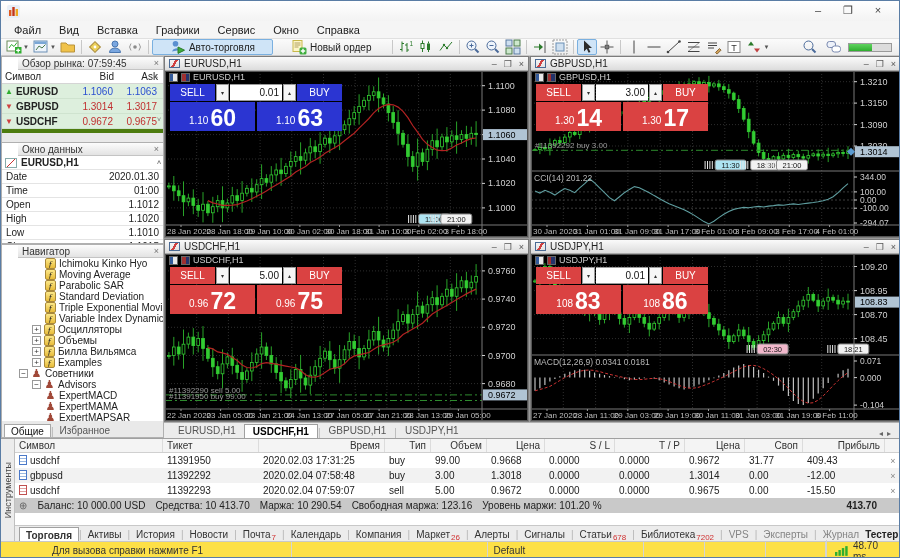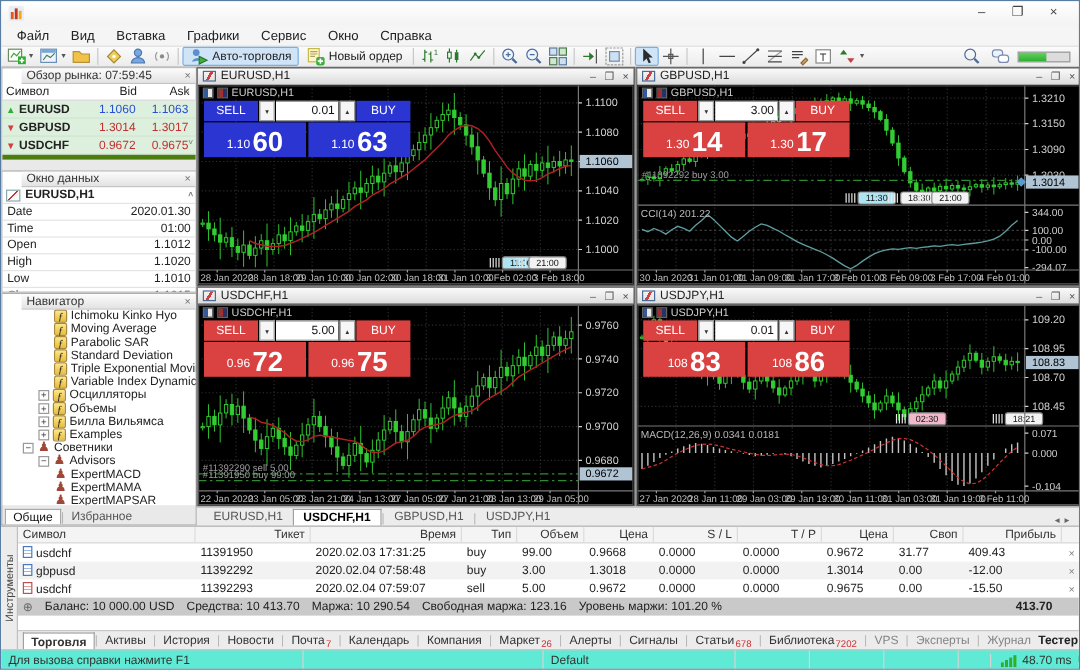--- a/index.html
+++ b/index.html
@@ -18,21 +18,21 @@
   font-size:11px; cursor:default; }
 .menubar { position:absolute; left:0; top:20px; width:100%; height:17px;
   background:#f5f5f5; display:flex; align-items:center; padding-left:4px; }
 .menu-item { padding:1px 9px; color:#222; }
 .toolbar { position:absolute; left:0; top:37px; width:100%; height:18px;
   background:linear-gradient(#fbfbfb,#ececec); border-top:1px solid #e0e0e0;
   border-bottom:1px solid #c9c9c9; display:flex; align-items:center; padding:0 3px; }
 .tb { height:16px; min-width:18px; display:flex; align-items:center; justify-content:center;
   border:1px solid transparent; border-radius:2px; gap:1px; padding:0 1px; }
 .tb.active { background:#cfe4f7; border-color:#7ab0e0; }
-.tb.labeled { padding:0 5px; gap:3px; font-size:10px; color:#222; white-space:nowrap; }
+.tb.labeled { padding:0 17px; gap:3px; font-size:10px; color:#222; white-space:nowrap; }
 .tb-drop { font-size:6px; color:#555; }
 .tb-sep { width:1px; height:14px; background:#c8c8c8; margin:0 3px; }
 .tb-right { margin-left:auto; display:flex; align-items:center; gap:4px; padding-right:4px; }
 .progress { width:44px; height:9px; border:1px solid #9a9a9a; background:#dcdcdc; }
 .progress i { display:block; height:100%; width:55%; background:linear-gradient(#5fd35f,#2fae2f); }
 
 
 .panel { position:absolute; left:0; width:163px; background:#fff; border:1px solid #b0b0b0; }
 .panel-h { height:13px; background:linear-gradient(#fcfcfc,#e3e3e3); border-bottom:1px solid #c4c4c4;
   display:flex; align-items:center; padding:0 4px; font-size:10px; color:#333;margin-left:16px; }
@@ -126,22 +126,22 @@
 .b-tabs { position:absolute; left:14px; top:86px; width:886px; height:17px; background:#ececec;
   border-top:1px solid #c8c8c8; display:flex; align-items:flex-end; font-size:10px; padding-left:4px; }
 .btab { padding:0 6px; height:15px; line-height:15px; color:#333; white-space:nowrap; }
 .btab.dim { color:#848484; }
 .btab.on { background:#fff; border:1px solid #a0a0a0; border-bottom:none; font-weight:bold; }
 .badge { color:#d03030; font-size:8px; vertical-align:-2px; margin-left:1px; }
 .btab-sep { color:#b5b5b5; align-self:center; }
 .tester { margin-left:auto; padding-right:8px; font-weight:bold; color:#222; height:15px; line-height:15px; }
 
 
-.statusbar { position:absolute; left:0; top:540px; width:900px; height:18px; background:#5eead4;
-  border-top:1px solid #c8c8c8; display:flex; align-items:center; font-size:10px; color:#333; }
+.statusbar { position:absolute; left:0; top:540px; width:900px; height:18px; background:#fde047;
+  border-top:1px solid #c8c8c8; display:flex; align-items:center; font-size:10px; color:#333;padding-left:45px; }
 .sb-cell { height:100%; display:flex; align-items:center; padding:0 6px; border-right:1px solid #d4d4d4; }
 .sb-latency { margin-left:auto; border-left:1px solid #d4d4d4; padding:0 8px; display:flex; gap:4px; align-items:center; }
 svg text { font-family:"Liberation Sans", sans-serif; }
 </style>
 </head>
 <body>
 
 <div class="app">
 
   <div class="titlebar">
@@ -1525,21 +1525,21 @@
       <span class="ctab">USDJPY,H1</span>
       <span class="ctab-arrows"><span>◂</span><span>▸</span></span>
     </div>
 
   <div class="terminal">
     <div class="side-strip">
       <span>Инструменты</span>
     </div>
     <div class="t-head tgrid" id="t-head">
         <div style="text-align:left">Символ</div>
-        <div style="text-align:right">Тикет</div>
+        <div style="text-align:left">Тикет</div>
         <div style="text-align:right">Время</div>
         <div style="text-align:right">Тип</div>
         <div style="text-align:right">Объем</div>
         <div style="text-align:right">Цена</div>
         <div style="text-align:right">S / L</div>
         <div style="text-align:right">T / P</div>
         <div style="text-align:right">Цена</div>
         <div style="text-align:right">Своп</div>
         <div style="text-align:right">Прибыль</div>
         <div></div>

